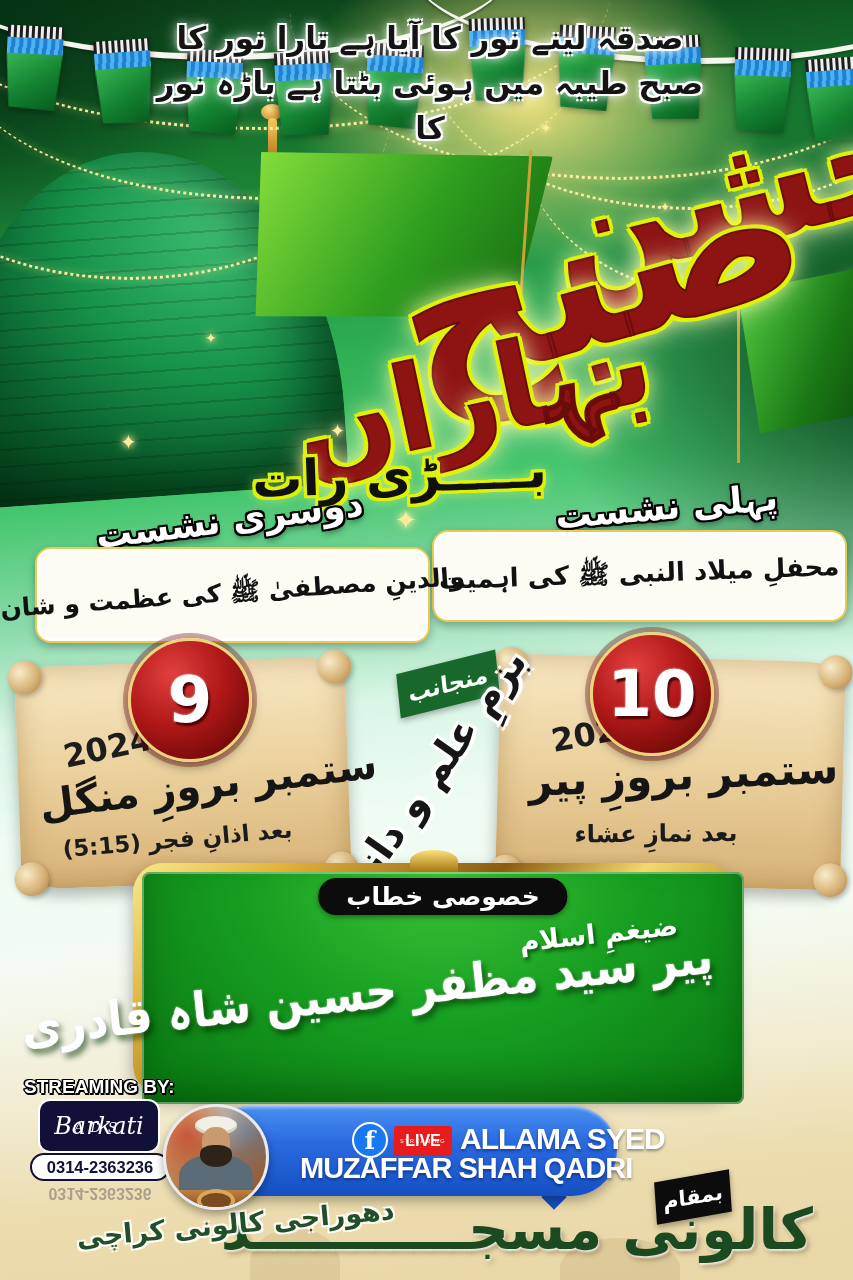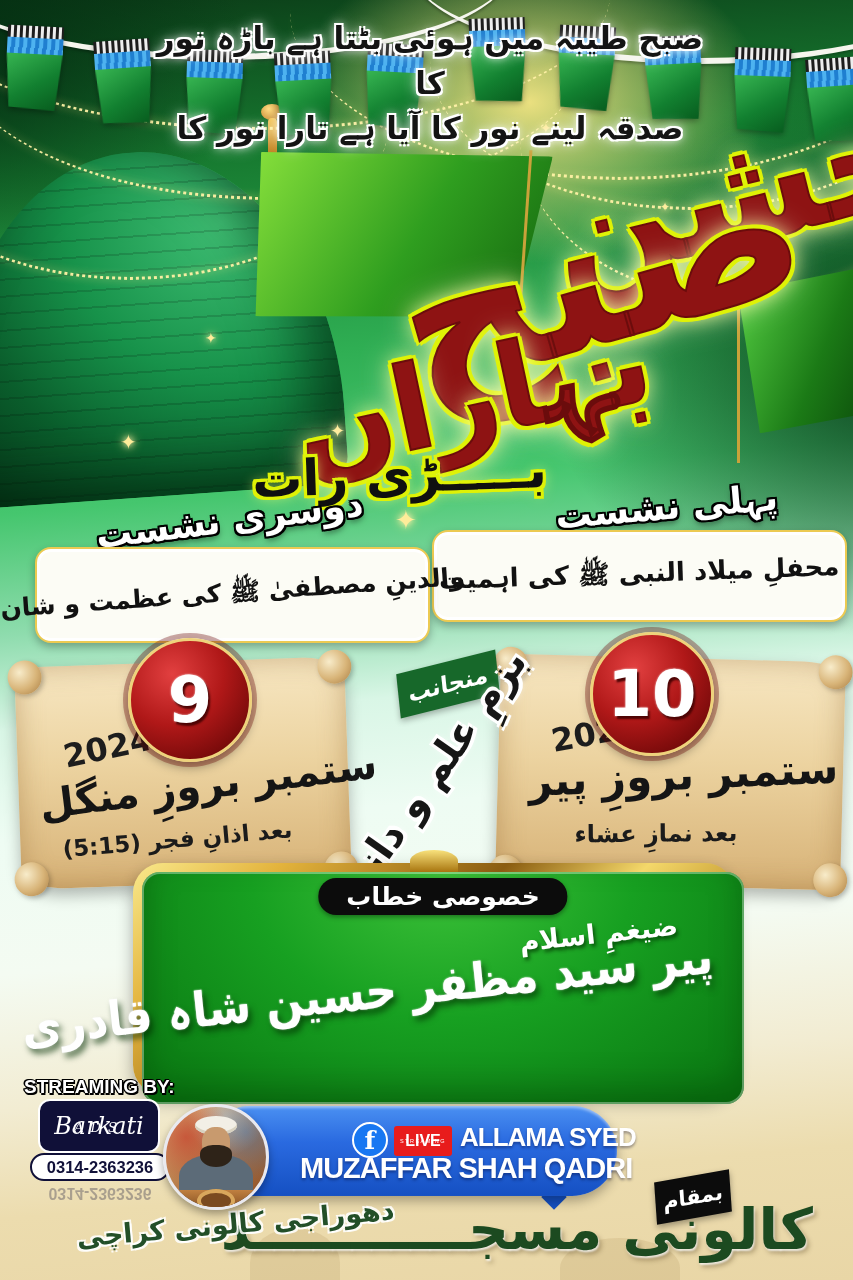--- a/index.html
+++ b/index.html
@@ -95,21 +95,21 @@
     display:flex;align-items:center;justify-content:center;color:#fff;font-size:23px;font-weight:bold;box-shadow:0 3px 6px rgba(0,0,0,.3);}
   .org-name{left:338px;top:700px;width:175px;height:165px;z-index:6;display:flex;align-items:center;justify-content:center;
     transform:rotate(-55deg);font-size:40px;font-weight:bold;color:#161616;white-space:nowrap;
     text-shadow:-3px -3px 0 #fff,3px -3px 0 #fff,-3px 3px 0 #fff,3px 3px 0 #fff,0 0 10px #fff;}
   
   .banner-frame{left:133px;top:863px;width:602px;height:232px;z-index:7;border-radius:30px;padding:9px;
     background:linear-gradient(135deg,#f9e98c 0%,#e3b33c 18%,#8a5c10 45%,#f4d86a 62%,#a8750f 85%,#6f4a08 100%);
     box-shadow:0 7px 16px rgba(0,0,0,.32);}
   .banner-dome{left:50%;top:-13px;transform:translateX(-50%);width:48px;height:22px;border-radius:50% 50% 0 0;
     background:linear-gradient(#f9e27c,#a8750f);z-index:6;}
-  .banner{position:relative;width:100%;height:100%;border-radius:18px;
+  .banner{position:relative;width:100%;height:100%;border-radius:8px;
     background:radial-gradient(ellipse at 50% 0%,#3ec33a,#17a021 45%,#0b7a13 92%);
     box-shadow:inset 0 0 0 2px rgba(255,255,255,.35),inset 0 -16px 32px rgba(0,60,0,.4);}
   .sp-pill{left:50%;top:6px;transform:translateX(-50%);background:#0c0c0c;color:#fff;padding:4px 28px;border-radius:18px;
     font-size:25px;font-weight:bold;white-space:nowrap;box-shadow:0 2px 5px rgba(0,0,0,.4);}
   .sp-hon{right:66px;top:46px;font-size:27px;font-weight:bold;color:#fff;transform:rotate(-6deg);white-space:nowrap;
     text-shadow:2px 3px 4px rgba(0,50,0,.7);}
   .sp-name{left:0;right:0;top:84px;text-align:center;font-size:48px;font-weight:bold;color:#fff;white-space:nowrap;
     transform:rotate(-6deg) scaleX(.9);text-shadow:3px 5px 7px rgba(0,45,0,.65),0 0 2px #fff;}
   
   .dz-label{left:24px;top:1076px;z-index:8;font-family:"Liberation Sans",sans-serif;font-size:19px;font-weight:bold;color:#fff;
@@ -138,21 +138,21 @@
   .ph-turban{left:29px;top:9px;width:42px;height:19px;background:#f2efe6;border-radius:50%;box-shadow:inset 0 -3px 0 #d8d2c0;}
   .ph-beard{left:34px;top:38px;width:32px;height:22px;background:#2e2318;border-radius:40% 40% 50% 50%;}
   .ph-desk{left:0;bottom:0;width:100%;height:17px;background:linear-gradient(#c08040,#8a5424);}
   .ph-wheel{left:31px;bottom:-6px;width:38px;height:24px;border-radius:50%;border:4px solid #d9a75c;background:#7a4a20;}
   .fb{left:352px;top:1122px;width:36px;height:36px;z-index:9;border-radius:50%;background:#1877f2;border:2px solid #fff;
     display:flex;align-items:center;justify-content:center;color:#fff;font-family:"DejaVu Serif",serif;font-weight:bold;font-size:25px;}
   .live-badge{left:394px;top:1126px;width:58px;height:30px;z-index:9;background:#e81c1c;border-radius:3px;
     display:flex;flex-direction:column;align-items:center;justify-content:center;color:#fff;font-family:"Liberation Sans",sans-serif;text-align:right;}
   .live-word{position:static;font-size:16px;font-weight:bold;line-height:1;}
   .streaming-word{position:static;font-size:5.5px;letter-spacing:1.5px;line-height:1;margin-top:1px;}
-  .bar-name1{left:460px;top:1122px;z-index:9;color:#fff;font-family:"Liberation Sans",sans-serif;font-size:26px;font-weight:bold;letter-spacing:-1px;white-space:nowrap;text-shadow:0 2px 3px rgba(0,0,40,.4);}
+  .bar-name1{left:460px;top:1122px;z-index:9;color:#fff;font-family:"Liberation Sans",sans-serif;font-size:30px;font-weight:bold;letter-spacing:-1px;white-space:nowrap;text-shadow:0 2px 3px rgba(0,0,40,.4);}
   .bar-name2{left:300px;top:1152px;width:328px;z-index:9;text-align:left;color:#fff;font-family:"Liberation Sans",sans-serif;font-size:29px;font-weight:bold;letter-spacing:-1px;white-space:nowrap;text-shadow:0 2px 3px rgba(0,0,40,.4);}
   
   .venue-badge{left:655px;top:1176px;width:76px;height:42px;z-index:8;background:#0c0c0c;transform:rotate(-10deg) skewX(-6deg);
     display:flex;align-items:center;justify-content:center;color:#fff;font-size:21px;font-weight:bold;box-shadow:0 3px 6px rgba(0,0,0,.35);}
   .venue-masjid{right:40px;top:1196px;z-index:8;font-size:57px;font-weight:bold;color:var(--bottom-green);white-space:nowrap;
     text-shadow:1px 2px 2px rgba(255,255,255,.75),3px 4px 5px rgba(60,40,10,.35);}
   .venue-addr{left:76px;top:1208px;z-index:8;font-size:27px;font-weight:bold;color:#234f28;transform:rotate(-5deg);white-space:nowrap;
     text-shadow:-2px -2px 0 rgba(255,255,255,.85),2px -2px 0 rgba(255,255,255,.85),-2px 2px 0 rgba(255,255,255,.85),2px 2px 0 rgba(255,255,255,.85);}
   .arch{background:rgba(150,110,50,.13);border-radius:50% 50% 0 0;z-index:1;}
 </style>
@@ -235,22 +235,22 @@
   <span class="spark" style="left:205px;top:330px;font-size:14px">✦</span>
   <span class="spark" style="left:120px;top:430px;font-size:20px">✦</span>
   <span class="spark" style="left:540px;top:120px;font-size:14px">✦</span>
   <span class="spark" style="left:660px;top:200px;font-size:12px">✦</span>
   <span class="spark" style="left:500px;top:300px;font-size:16px">✦</span>
 
   <div class="arch" style="left:250px;top:1228px;width:90px;height:70px"></div>
   <div class="arch" style="left:560px;top:1238px;width:120px;height:60px"></div>
 
   <div class="verse rtl">
+    <div style="position:static">صدقہ لینے نور کا آیا ہے تارا نور کا</div>
     <div style="position:static">صبح طیبہ میں ہوئی بٹتا ہے باڑہ نور کا</div>
-    <div style="position:static">صدقہ لینے نور کا آیا ہے تارا نور کا</div>
   </div>
 
   <div class="tword tw1 rtl">جشن</div>
   <div class="tword tw2 rtl">صبح</div>
   <div class="tword tw3 rtl">بہاراں</div>
   <div class="subtitle rtl">بـــــڑی رات</div>
 
   <div class="sess-label sl-right rtl">پہلی نشست</div>
   <div class="sess-box sb-right">
     <span class="rtl">محفلِ میلاد النبی ﷺ کی اہمیت</span>

